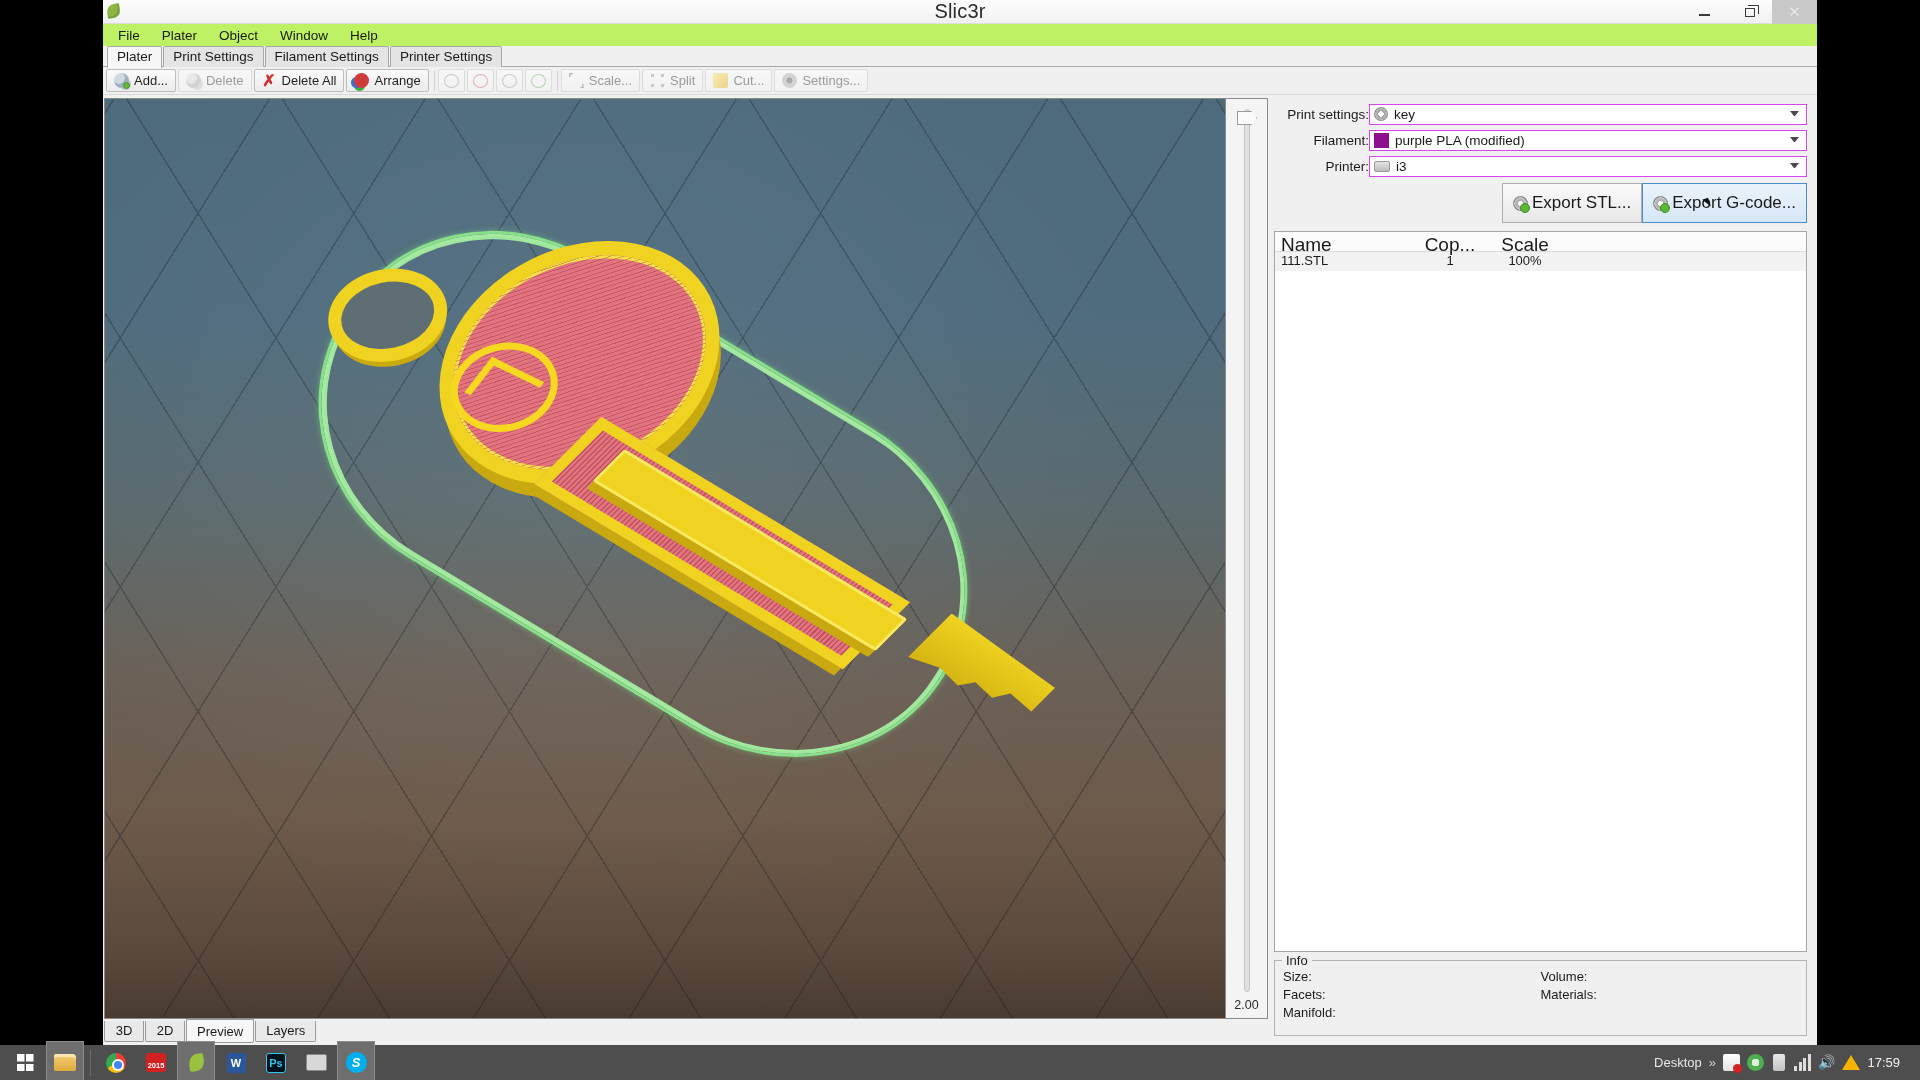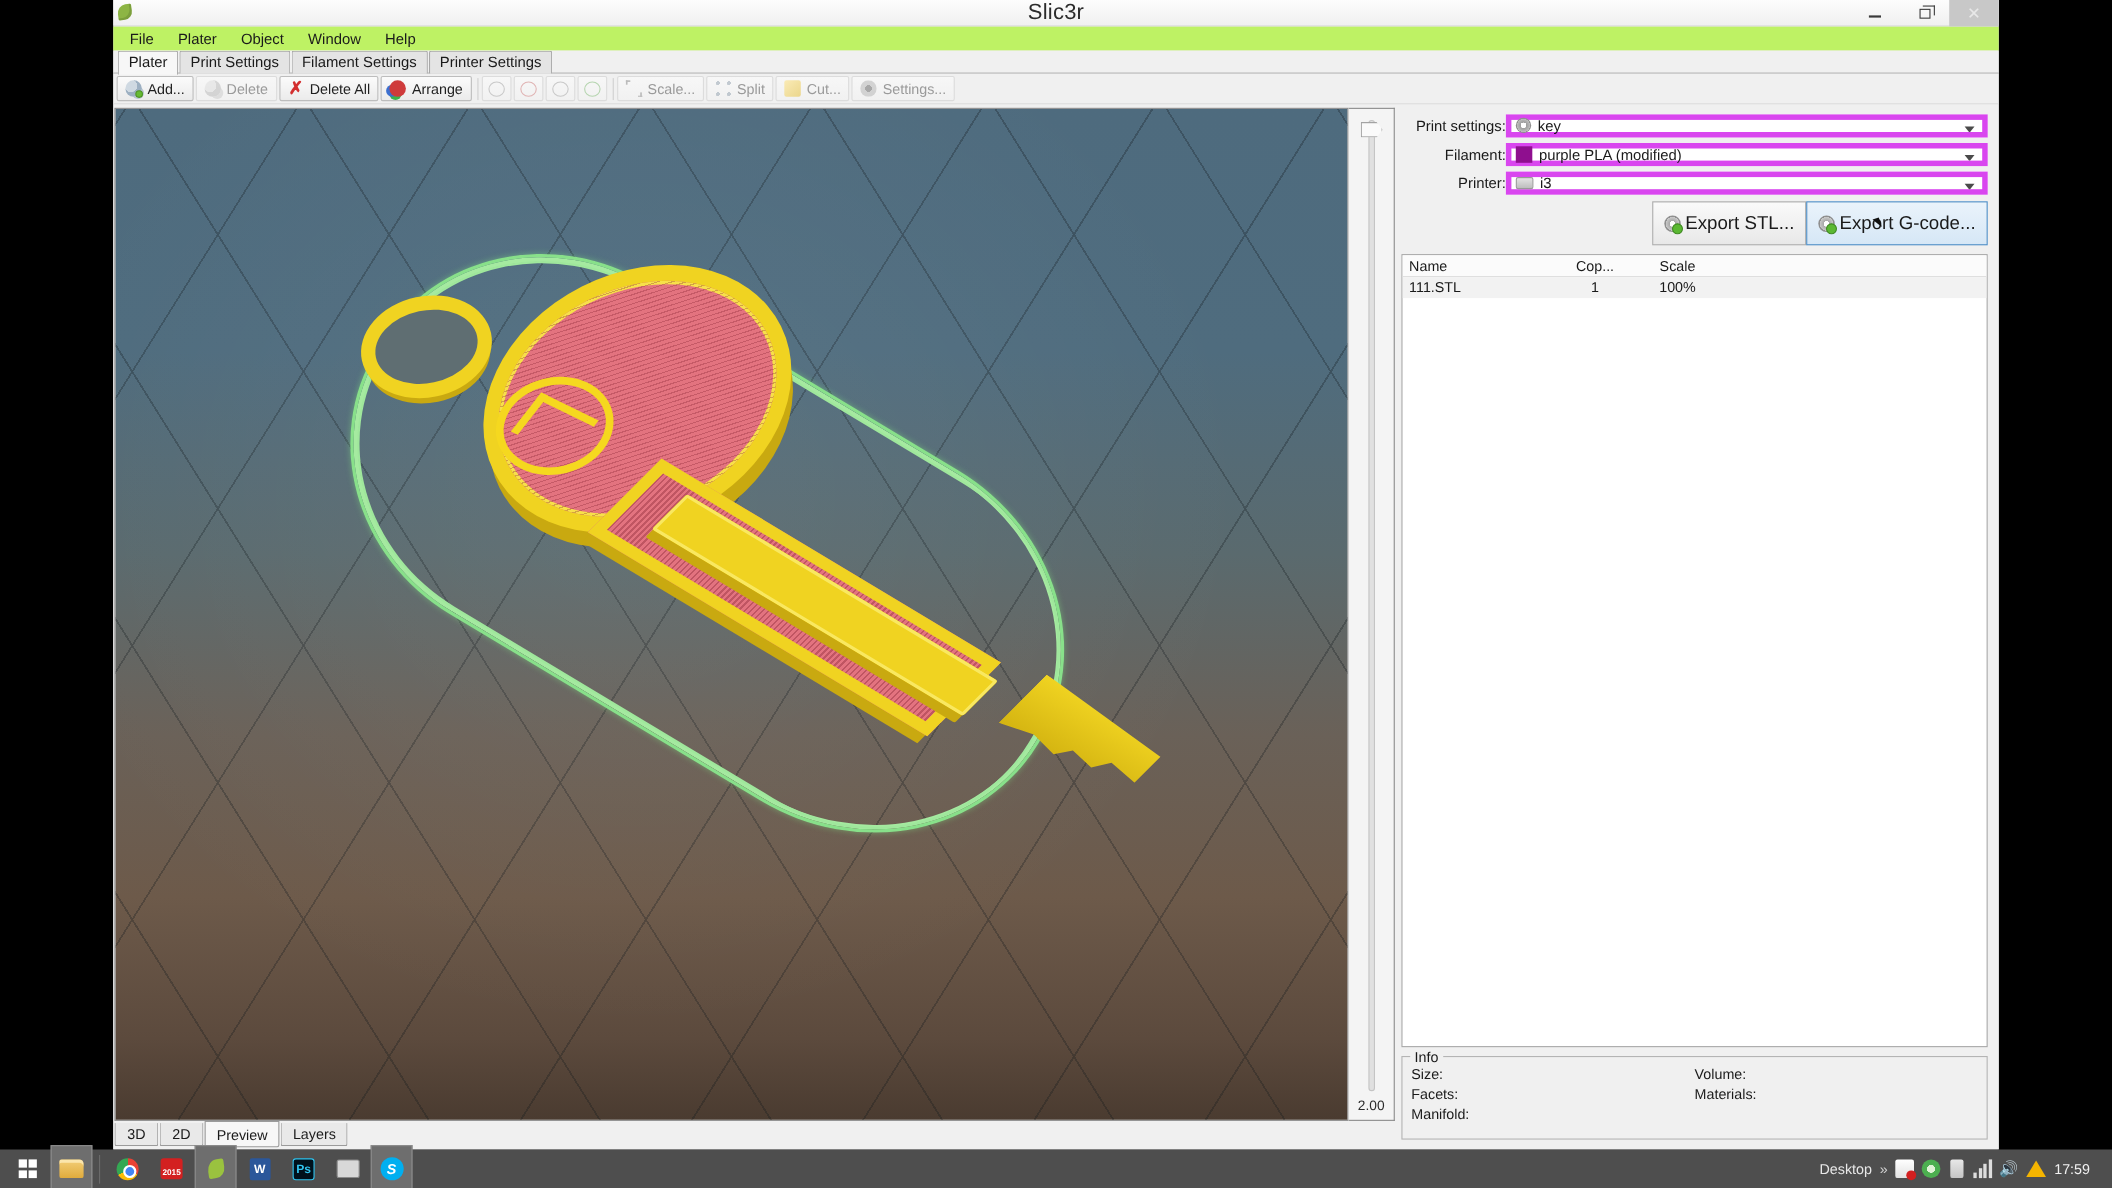--- a/index.html
+++ b/index.html
@@ -227,21 +227,21 @@
     border: 1px solid #9b9b9b; border-top: none; background: #e9e9e9;
     border-radius: 0 0 2px 2px; min-width: 40px; text-align: center;
   }
   .vtab.active { background: #f7f7f7; padding-top: 4px; position: relative; top: -2px; border-top: 1px solid #9b9b9b; }
 
   
   .rpanel { flex: 1; display: flex; flex-direction: column; padding: 5px 6px 0 6px; gap: 0; }
   .setrow { display: flex; align-items: center; height: 22px; margin-bottom: 4px; }
   .setlabel { width: 95px; text-align: right; padding-right: 0; font-size: 13.5px; color: #1a1a1a; }
   .combo {
-    flex: 1; height: 21px; border: 5px solid #d946ef; background: #fff;
+    flex: 1; height: 21px; border: 1px solid #d946ef; background: #fff;
     display: flex; align-items: center; padding-left: 4px; position: relative;
     font-size: 13.5px; color: #1a1a1a; gap: 6px;
   }
   .combo-arrow {
     position: absolute; right: 7px; top: 6px; width: 9px; height: 6px;
   }
   .combo-arrow::before {
     content:""; position:absolute; inset:0;
     border-left: 4.5px solid transparent; border-right: 4.5px solid transparent;
     border-top: 5px solid #4a4a4a;
@@ -271,21 +271,21 @@
   }
   .ic-exp::after {
     content:""; position:absolute; right:-2px; bottom:-2px; width:8px; height:8px;
     border-radius:50%; background:#5bb832; border:1px solid #3f8a22;
   }
 
   .objlist {
     flex: 1; border: 1px solid #a6a6a6; background: #fff; min-height: 0; overflow: hidden;
   }
   .objhead { display: flex; height: 20px; border-bottom: 1px solid #dcdcdc; background: #fbfbfb; }
-  .objhead div { font-size: 13px; color: #1a1a1a; padding: 2px 0 0 6px; }
+  .objhead div { font-size: 19px; color: #1a1a1a; padding: 2px 0 0 6px; }
   .c-name { width: 140px; }
   .c-copies { width: 70px; text-align: center; padding-left: 0 !important; }
   .c-scale { width: 80px; text-align: center; padding-left: 0 !important; }
   .objrow { display: flex; height: 19px; background: #f2f2f2; }
   .objrow div { font-size: 13px; color: #1a1a1a; padding: 1px 0 0 6px; }
 
   .info {
     border: 1px solid #b4b4b4; margin: 8px 0 5px 0; padding: 8px 8px 6px 8px;
     position: relative; height: 76px;
   }

